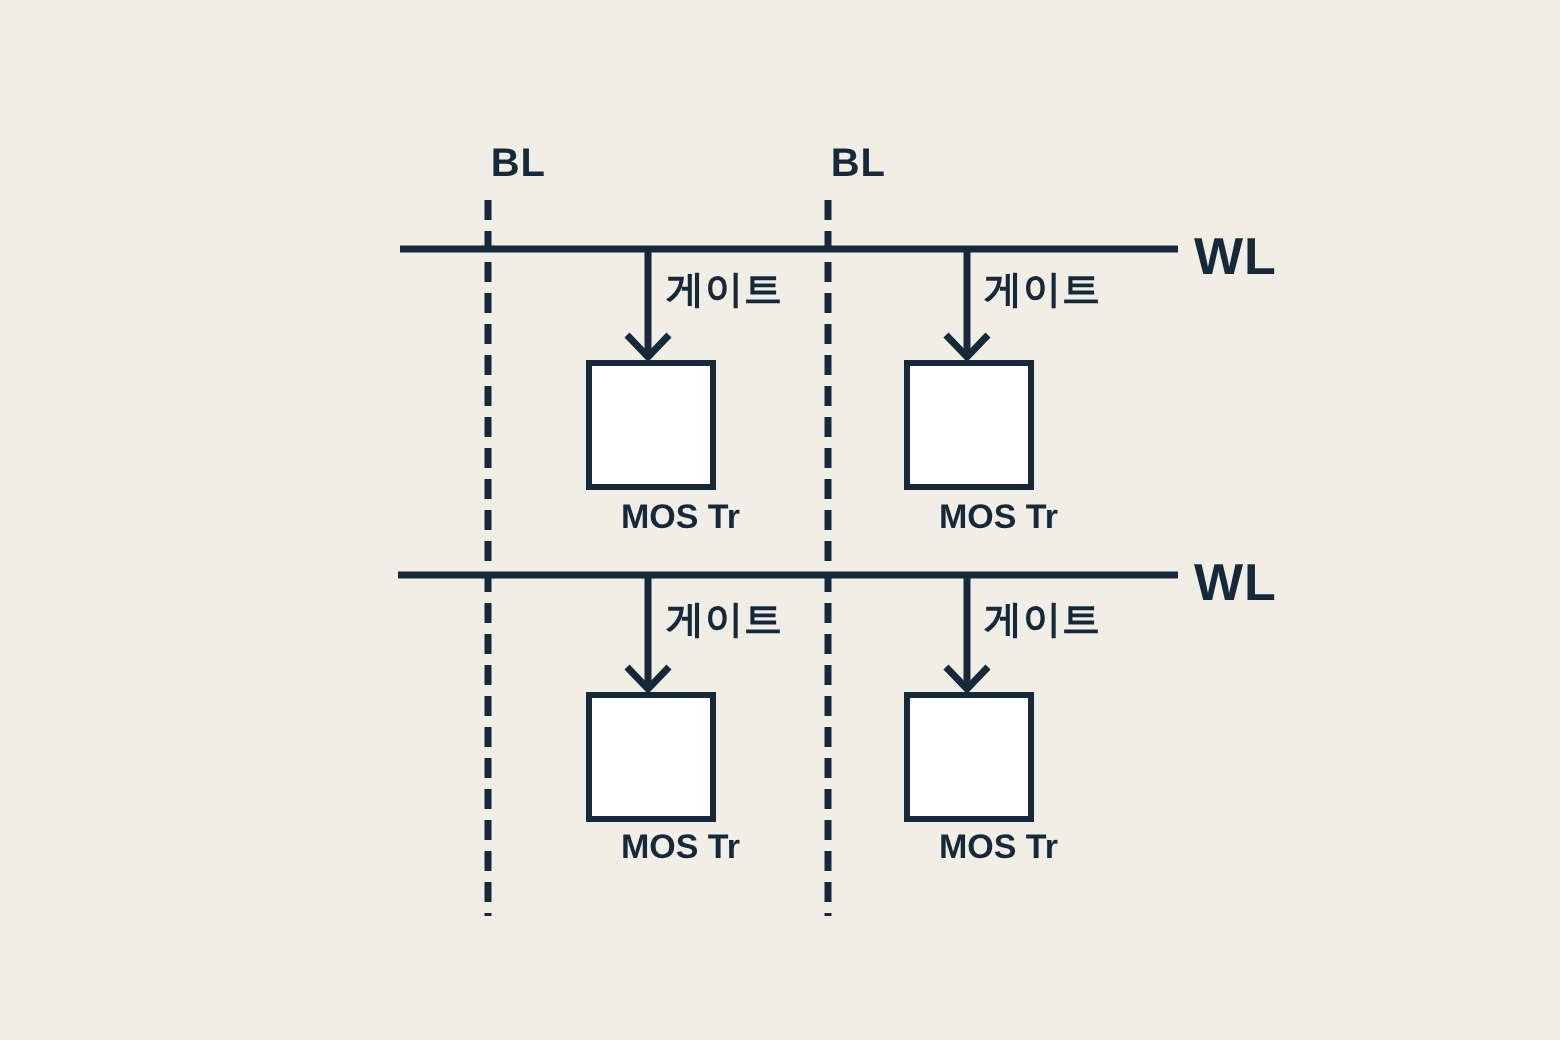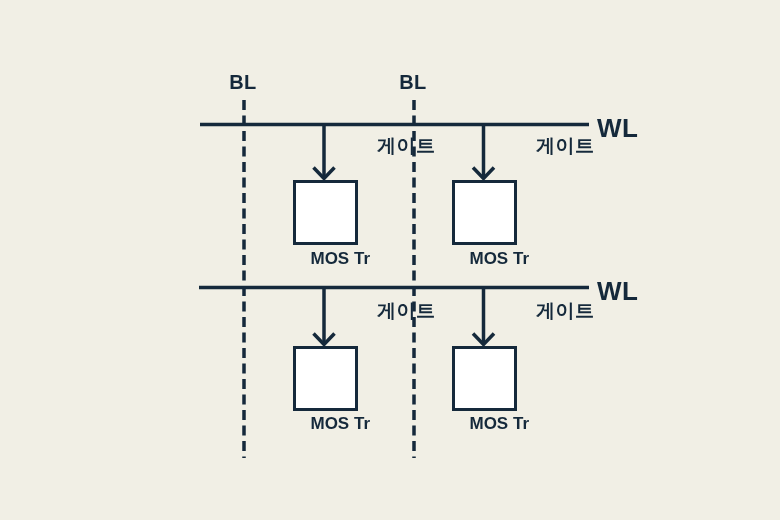--- a/index.html
+++ b/index.html
@@ -23,23 +23,23 @@
   svg.wires { position: absolute; left: 0; top: 0; }
   .wire  { stroke: var(--ink); stroke-width: 3.5; fill: none; }
   .dashed { stroke-dasharray: 10 5.5; }
   .label {
     position: absolute;
     color: var(--ink);
     font-weight: bold;
     line-height: 1;
     white-space: nowrap;
   }
-  .bl-label  { width: 60px; text-align: center; font-size: 20px; letter-spacing: 0.5px; }
+  .bl-label  { width: 60px; text-align: right; font-size: 20px; letter-spacing: 0.5px; }
   .wl-label  { font-size: 26px; letter-spacing: 0.5px; }
-  .gate-label { font-size: 19px; font-weight: 600; letter-spacing: 0.5px; margin-left: 44px; }
+  .gate-label { font-size: 19px; font-weight: 600; letter-spacing: 0.5px; }
   .mos-label { width: 90px; text-align: right; font-size: 17px; }
   .cell {
     position: absolute;
     width: 65px; height: 65px;
     background: var(--cell-fill);
     border: 3.5px solid var(--ink);
   }
 </style>
 </head>
 <body>

